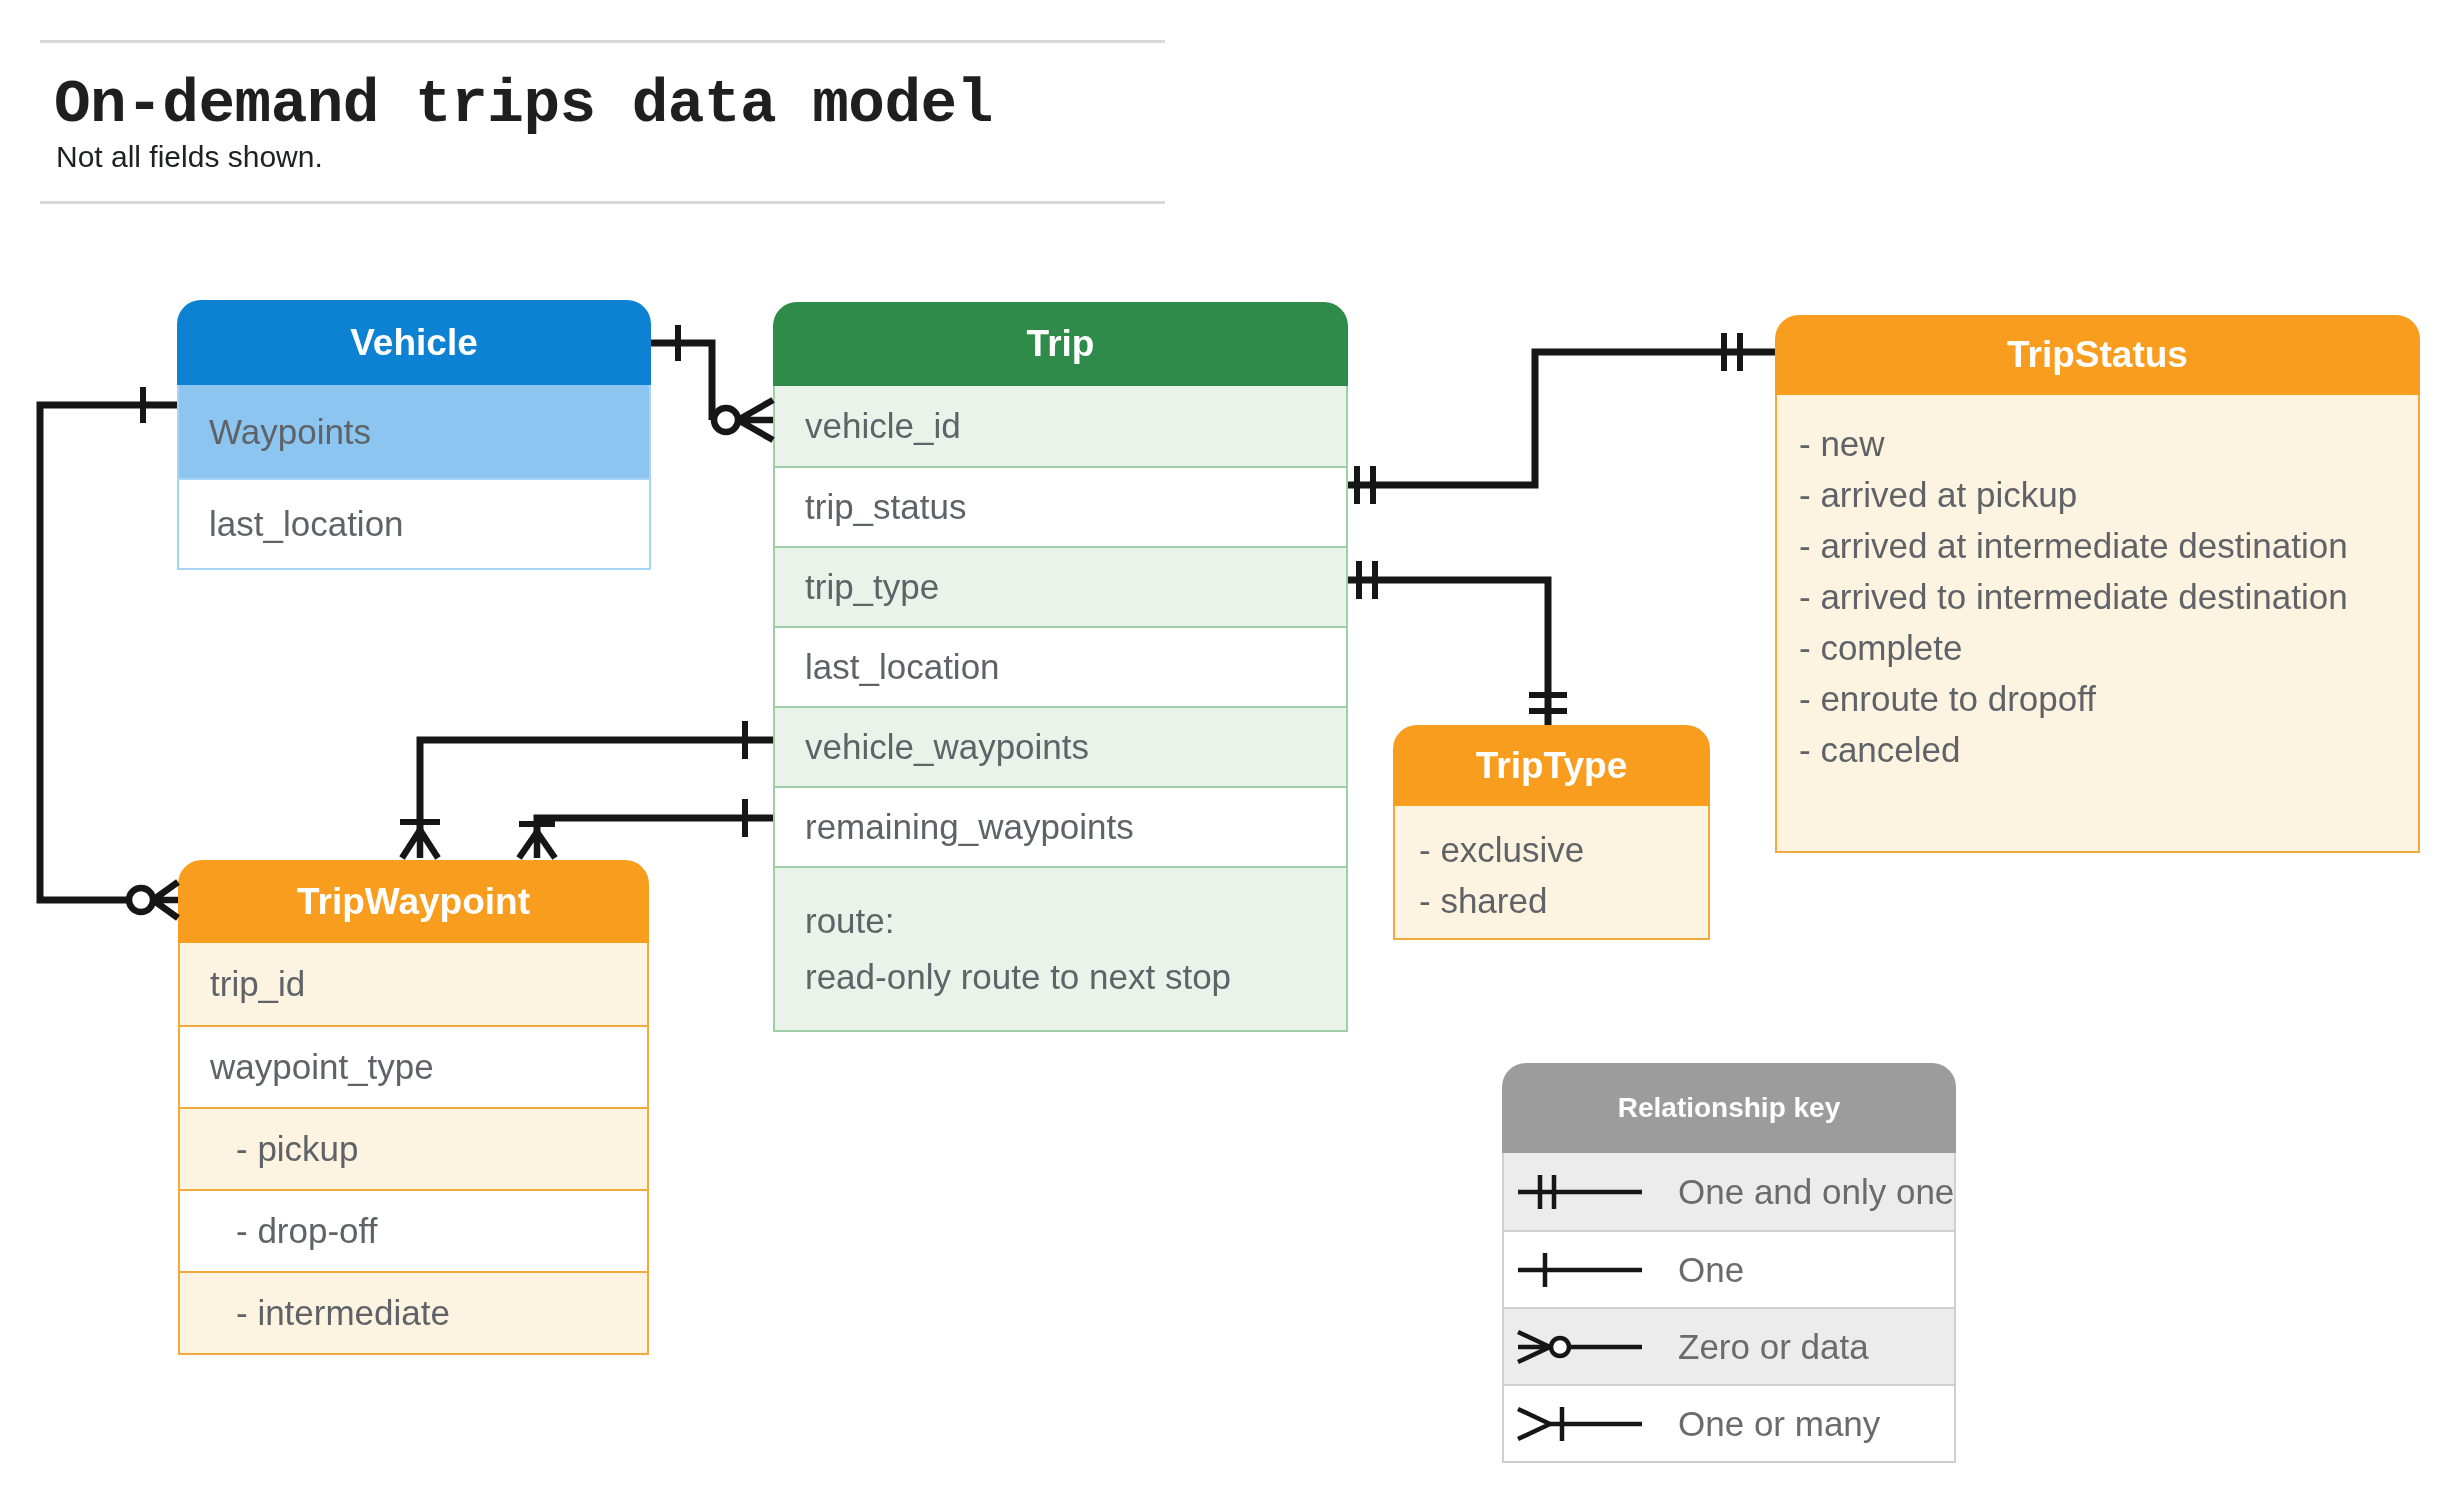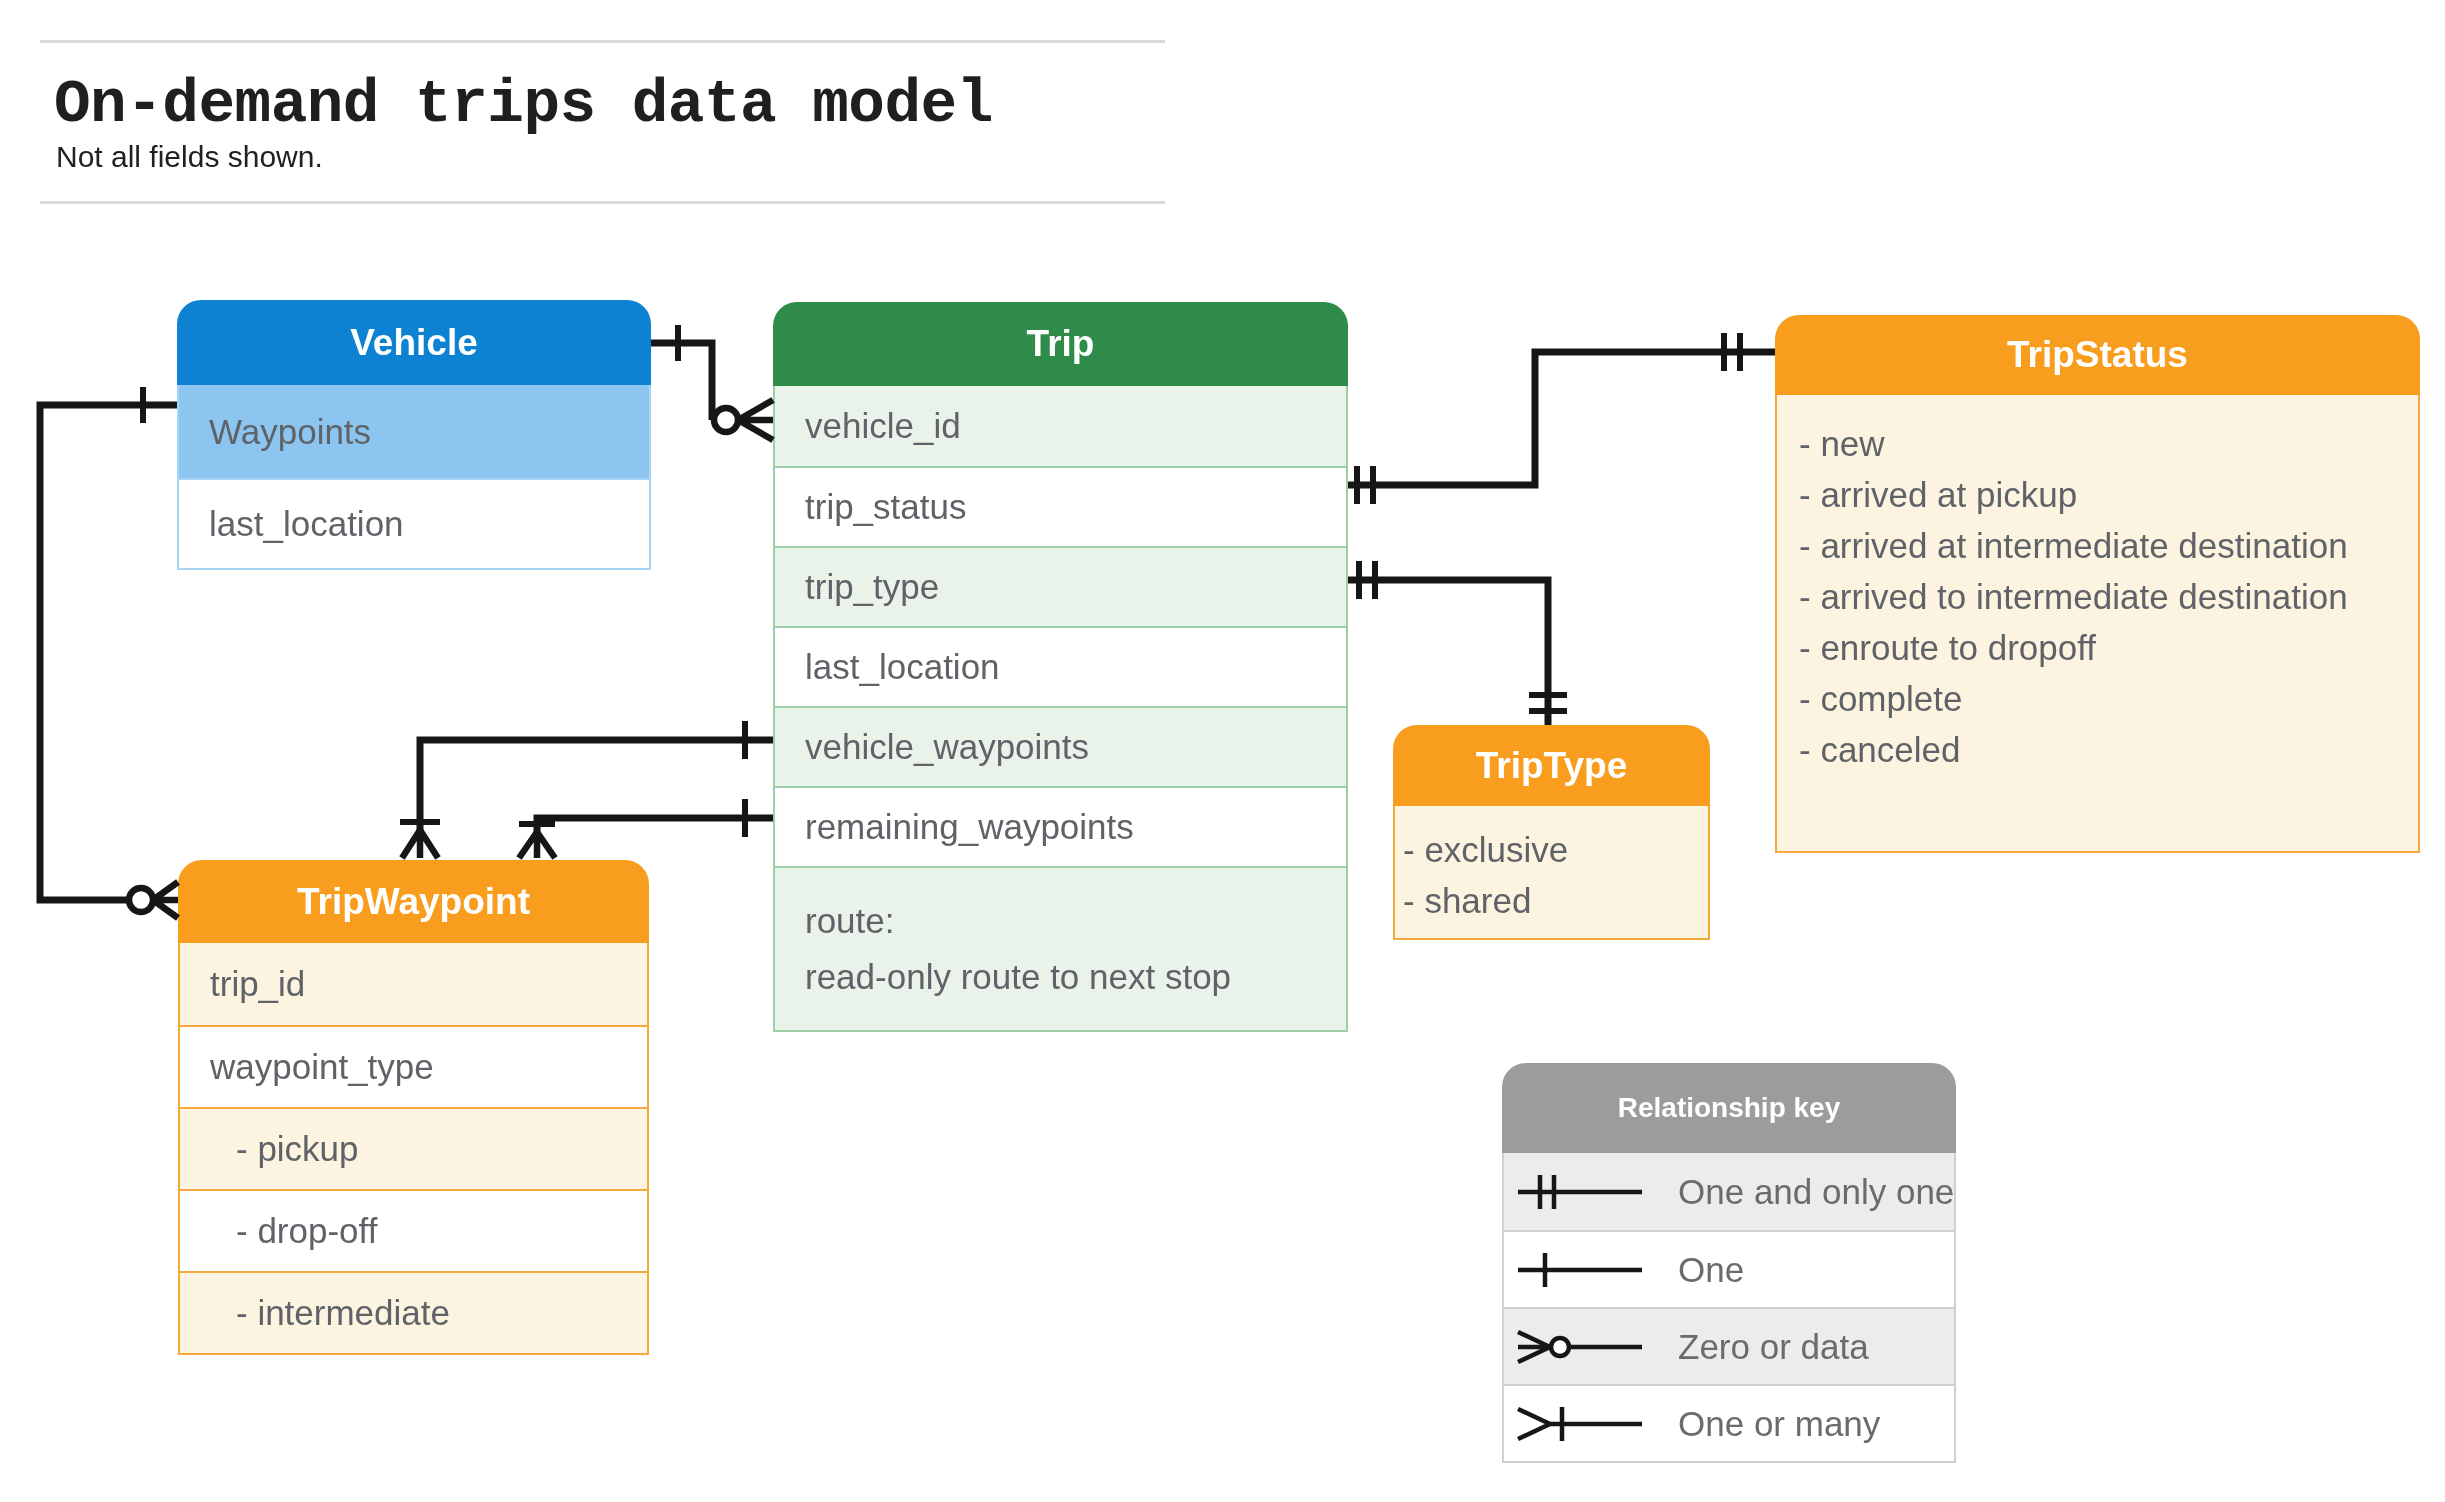--- a/index.html
+++ b/index.html
@@ -47,21 +47,21 @@
   .orange .body { background:var(--orange-row-tint); border:2px solid var(--orange-border);
                   border-top:none; box-sizing:border-box; }
   .orange .item { font-size:35px; color:var(--field-text); line-height:51px; white-space:nowrap; }
 
   #tripstatus { left:1775px; top:315px; width:645px; }
   #tripstatus .hd { height:80px; }
   #tripstatus .body { height:458px; padding:23px 10px 0 22px; }
 
   #triptype { left:1393px; top:725px; width:317px; }
   #triptype .hd { height:81px; }
-  #triptype .body { height:134px; padding:18px 10px 0 8px; }
+  #triptype .body { height:134px; padding:18px 10px 0 24px; }
 
   
   #tripwaypoint { left:178px; top:860px; width:471px; }
   #tripwaypoint .hd { height:83px; }
   #tripwaypoint .rows { border:2px solid var(--orange-border); border-top:none; }
   #tripwaypoint .row { height:82px; border-top:2px solid var(--orange-border); }
   #tripwaypoint .row:first-child { border-top:none; }
   #tripwaypoint .row:nth-child(odd) { background:var(--orange-row-tint); }
   #tripwaypoint .sub { padding-left:56px; }
 
@@ -158,22 +158,22 @@
     </div>
   </div>
 
   <div class="entity orange" id="tripstatus">
     <div class="hd">TripStatus</div>
     <div class="body">
       <div class="item">- new</div>
       <div class="item">- arrived at pickup</div>
       <div class="item">- arrived at intermediate destination</div>
       <div class="item">- arrived to intermediate destination</div>
+      <div class="item">- complete</div>
       <div class="item">- enroute to dropoff</div>
-      <div class="item">- complete</div>
       <div class="item">- canceled</div>
     </div>
   </div>
 
   <div class="entity orange" id="triptype">
     <div class="hd">TripType</div>
     <div class="body">
       <div class="item">- exclusive</div>
       <div class="item">- shared</div>
     </div>

